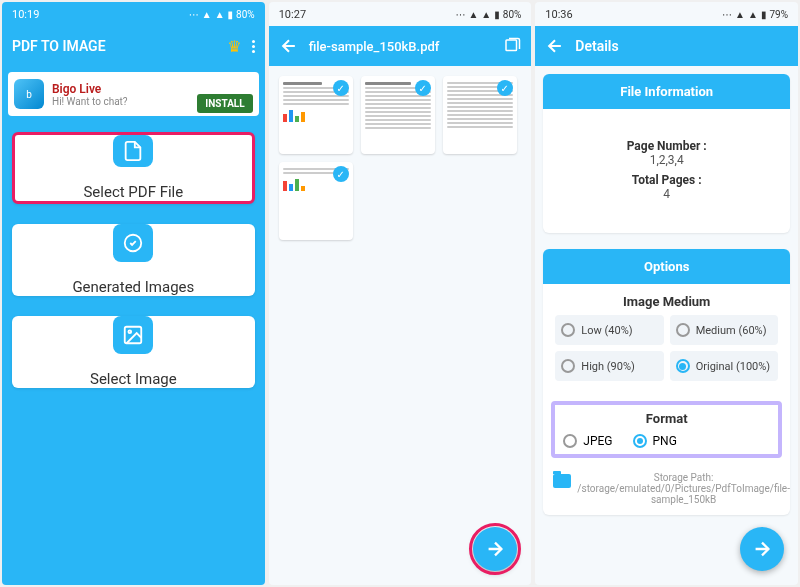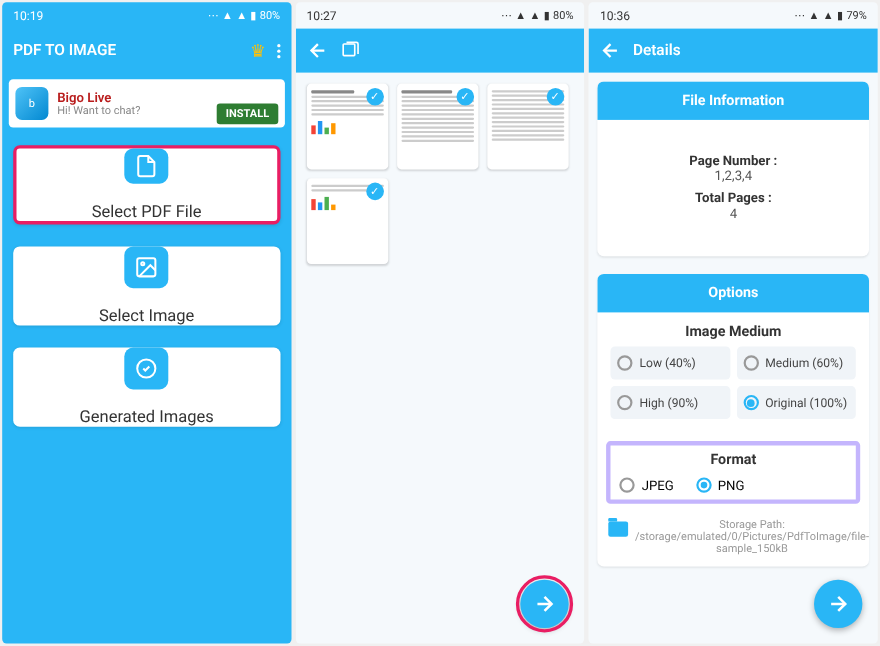--- a/index.html
+++ b/index.html
@@ -96,35 +96,35 @@
       <svg width="22" height="22" viewBox="0 0 24 24" fill="none" stroke="#fff" stroke-width="2">
           <path d="M14 2H6a2 2 0 0 0-2 2v16a2 2 0 0 0 2 2h12a2 2 0 0 0 2-2V8z"></path>
           <polyline points="14 2 14 8 20 8"></polyline>
         </svg>
     </div>
     <span class="btn-label">Select PDF File</span>
   </div>
   <div class="main-btn">
     <div class="btn-icon">
       <svg width="22" height="22" viewBox="0 0 24 24" fill="none" stroke="#fff" stroke-width="2">
+          <circle cx="12" cy="12" r="9"></circle>
+          <path d="M9 12l2 2 4-4"></path>
+        </svg>
+    </div>
+    <span class="btn-label">Generated Images</span>
+  </div>
+  <div class="main-btn">
+    <div class="btn-icon">
+      <svg width="22" height="22" viewBox="0 0 24 24" fill="none" stroke="#fff" stroke-width="2">
           <rect x="3" y="3" width="18" height="18" rx="2"></rect>
           <circle cx="8.5" cy="8.5" r="1.5"></circle>
           <polyline points="21 15 16 10 5 21"></polyline>
         </svg>
     </div>
     <span class="btn-label">Select Image</span>
-  </div>
-  <div class="main-btn">
-    <div class="btn-icon">
-      <svg width="22" height="22" viewBox="0 0 24 24" fill="none" stroke="#fff" stroke-width="2">
-          <circle cx="12" cy="12" r="9"></circle>
-          <path d="M9 12l2 2 4-4"></path>
-        </svg>
-    </div>
-    <span class="btn-label">Generated Images</span>
   </div>
 </div>
 
 <div class="phone light">
   <div class="statusbar dark">
     <span>10:27</span>
     <span class="status-icons">
       <span>⋯</span>
         <span>▲</span>
         <span>▲</span>
@@ -132,20 +132,21 @@
         <span>80%</span>
     </span>
   </div>
   <div class="appbar blue">
     <span class="icon">
         <svg width="20" height="20" viewBox="0 0 24 24" fill="none" stroke="#fff" stroke-width="2.5">
           <line x1="19" y1="12" x2="5" y2="12"></line>
           <polyline points="12 19 5 12 12 5"></polyline>
         </svg>
       </span>
+    <span class="title small">file-sample_150kB.pdf</span>
     <span class="icon">
         <svg width="18" height="18" viewBox="0 0 24 24" fill="none" stroke="#fff" stroke-width="2">
           <rect x="4" y="4" width="14" height="14" rx="1"></rect>
           <path d="M8 2h12a2 2 0 0 1 2 2v12"></path>
         </svg>
       </span>
   </div>
   <div class="thumbs">
     <div class="thumb">
       <span class="check">✓</span>

